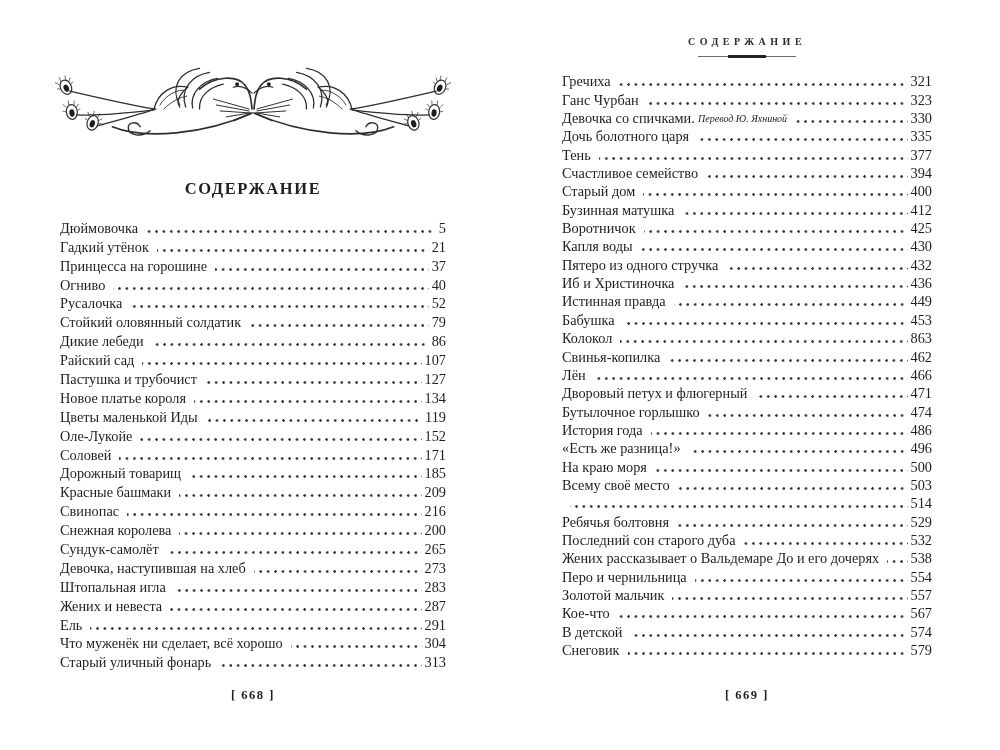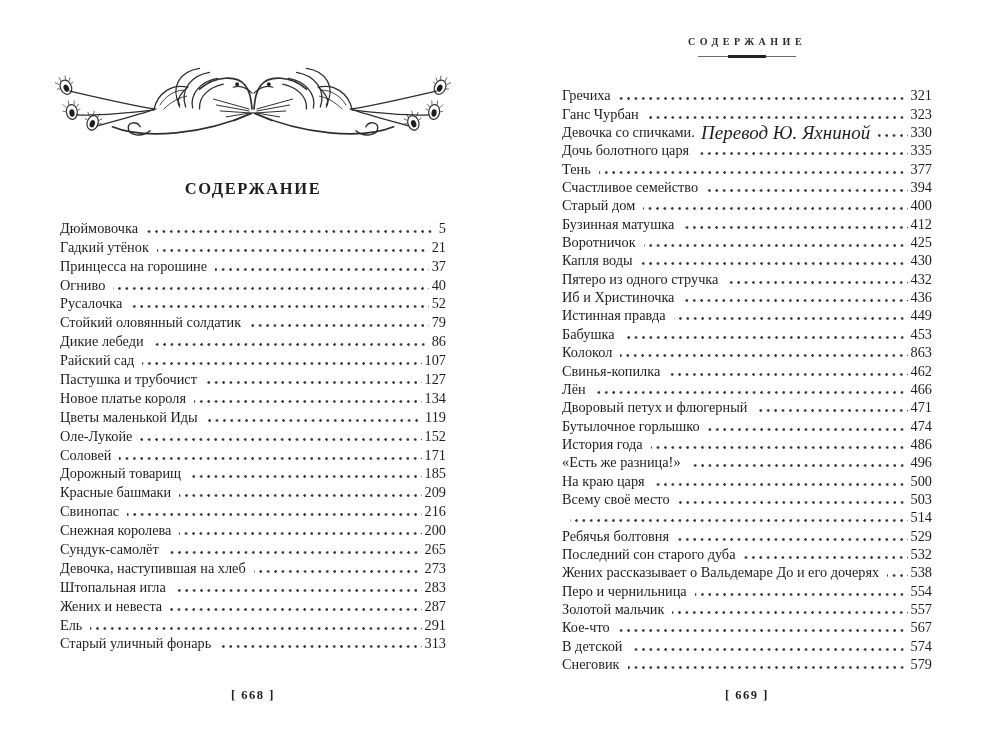--- a/index.html
+++ b/index.html
@@ -28,26 +28,26 @@
   }
   .head-rule::before{
     content:"";position:absolute;left:0;right:0;top:1px;height:1px;background:#6a6a6a;
   }
   .head-rule::after{
     content:"";position:absolute;left:30px;right:30px;top:0;height:3px;background:#232323;
   }
 
   .toc{position:absolute;left:0;right:0}
   #toc-left{top:218px}
-  #toc-right{top:86px}
+  #toc-right{top:72px}
   .row{display:flex;align-items:flex-end}
   #toc-left .row{height:18.9px}
   #toc-right .row{height:18.35px}
   .t,.pg{white-space:nowrap;font-size:14.3px;line-height:17px}
-  .it{font-style:italic;margin-left:0.33em;white-space:nowrap;font-size:19px;line-height:17px}
+  .it{font-style:italic;margin-left:0.33em;white-space:nowrap;font-size:10px;line-height:17px}
   .dots{
     flex:1;min-width:14px;height:3px;margin:0 3px 4px 8px;
     background-image:radial-gradient(circle at 1.5px 1.5px,#3a3a3a 1.1px,transparent 1.5px);
     background-size:7.4px 3px;background-repeat:repeat-x;background-position:right bottom;
   }
   .folio{
     position:absolute;top:688px;left:0;width:100%;text-align:center;
     font-weight:bold;font-size:12.5px;letter-spacing:1.5px;
   }
 </style>
@@ -199,20 +199,25 @@
         <span class="t">Жених и невеста</span>
         <div class="dots"></div>
         <span class="pg">287</span>
       </div>
       <div class="row">
         <span class="t">Ель</span>
         <div class="dots"></div>
         <span class="pg">291</span>
       </div>
       <div class="row">
+        <span class="t">Что муженёк ни сделает, всё хорошо</span>
+        <div class="dots"></div>
+        <span class="pg">304</span>
+      </div>
+      <div class="row">
         <span class="t">Старый уличный фонарь</span>
         <div class="dots"></div>
         <span class="pg">313</span>
       </div>
     </div>
 
   <div class="folio">[ 668 ]</div>
 </div>
 
 <div class="page" id="right-page">
@@ -321,21 +326,21 @@
         <span class="t">История года</span>
         <div class="dots"></div>
         <span class="pg">486</span>
       </div>
       <div class="row">
         <span class="t">«Есть же разница!»</span>
         <div class="dots"></div>
         <span class="pg">496</span>
       </div>
       <div class="row">
-        <span class="t">На краю царя</span>
+        <span class="t">На краю моря</span>
         <div class="dots"></div>
         <span class="pg">500</span>
       </div>
       <div class="row">
         <span class="t">Всему своё место</span>
         <div class="dots"></div>
         <span class="pg">503</span>
       </div>
       <div class="row">
         <div class="dots"></div>

